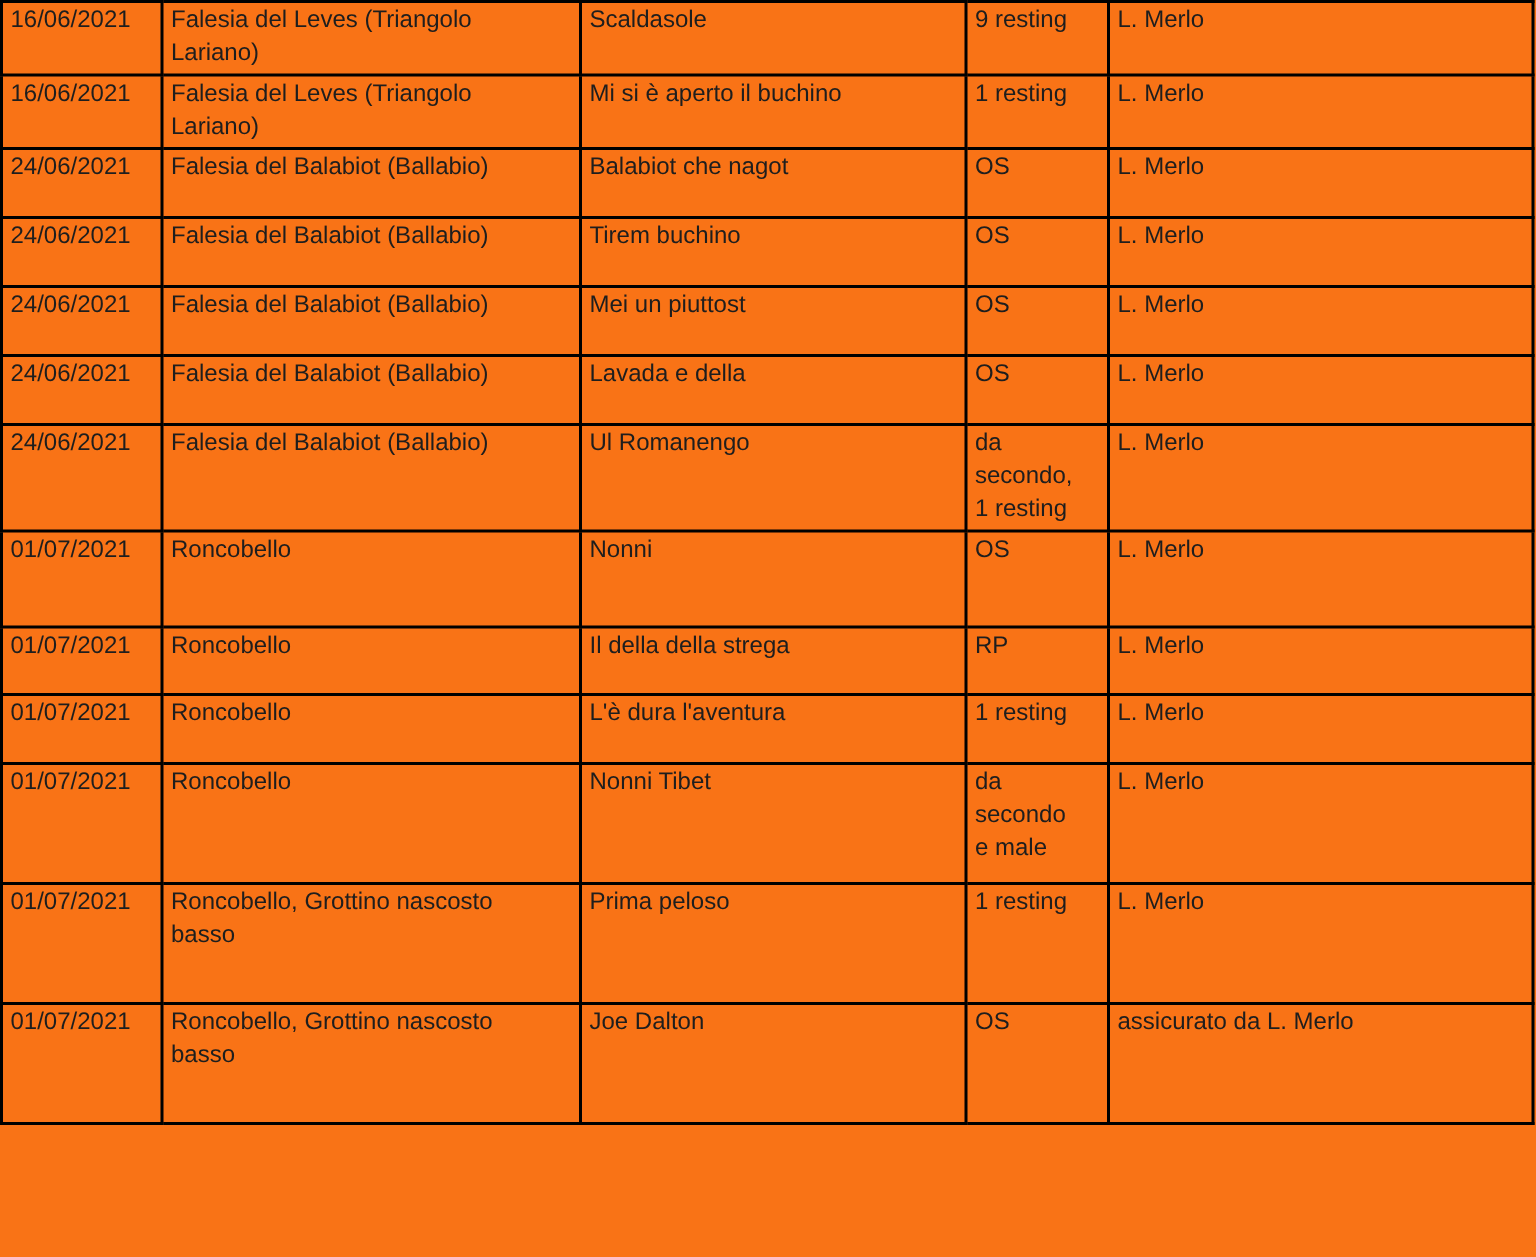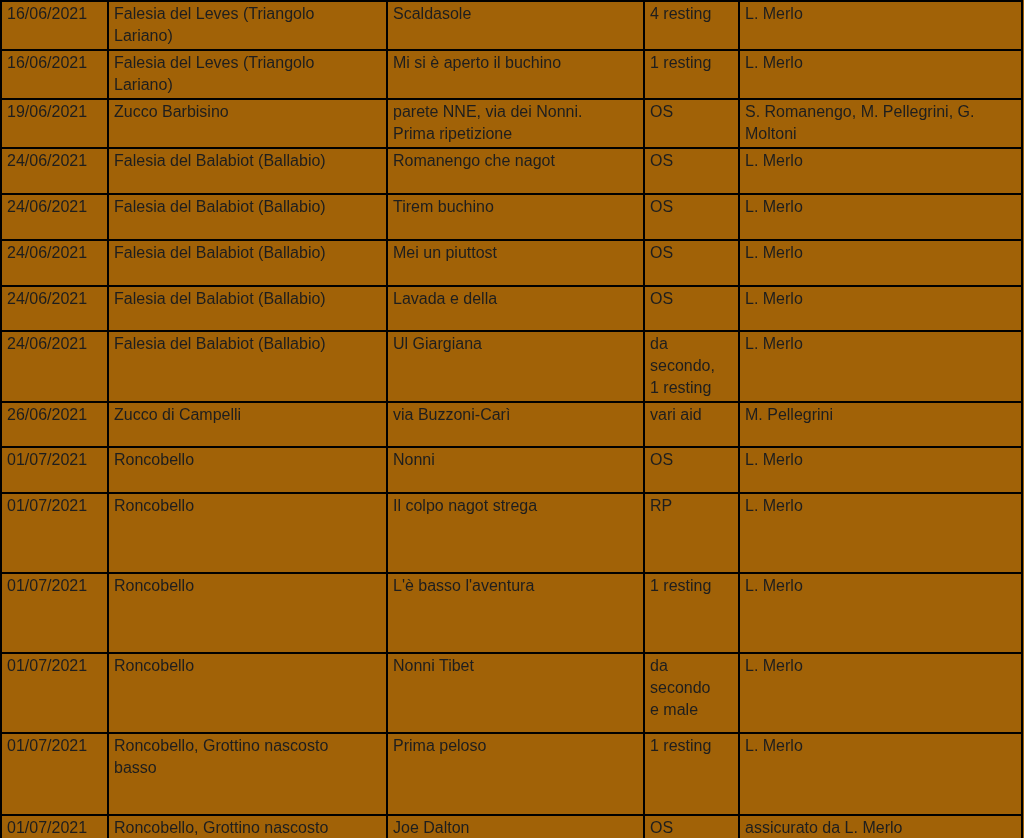--- a/index.html
+++ b/index.html
@@ -12,21 +12,21 @@
     height: 838px;
     overflow: hidden;
     background: #ffffff;
     font-family: "Liberation Sans", "DejaVu Sans", sans-serif;
   }
   .page {
     position: relative;
     width: 1024px;
     height: 838px;
     overflow: hidden;
-    background: #a16207;
+    background: #f97316;
   }
   table.log-table {
     border-collapse: collapse;
     table-layout: fixed;
     width: 1021px;
     margin: 0;
   }
   table.log-table td {
     border: 2px solid #000000;
     vertical-align: top;
@@ -71,44 +71,35 @@
       <col class="c-route">
       <col class="c-style">
       <col class="c-climbers">
     </colgroup>
     <tbody>
         <tr>
     <td>16/06/2021</td>
     <td>Falesia del Leves (Triangolo
 Lariano)</td>
     <td>Scaldasole</td>
-    <td>4 resting</td>
+    <td>9 resting</td>
     <td>L. Merlo</td>
   </tr>
         <tr>
     <td>16/06/2021</td>
     <td>Falesia del Leves (Triangolo
 Lariano)</td>
     <td>Mi si è aperto il buchino</td>
     <td>1 resting</td>
     <td>L. Merlo</td>
   </tr>
         <tr>
-    <td>19/06/2021</td>
-    <td>Zucco Barbisino</td>
-    <td>parete NNE, via dei Nonni.
-Prima ripetizione</td>
-    <td>OS</td>
-    <td>S. Romanengo, M. Pellegrini, G.
-Moltoni</td>
-  </tr>
-        <tr>
     <td>24/06/2021</td>
     <td>Falesia del Balabiot (Ballabio)</td>
-    <td>Romanengo che nagot</td>
+    <td>Balabiot che nagot</td>
     <td>OS</td>
     <td>L. Merlo</td>
   </tr>
         <tr>
     <td>24/06/2021</td>
     <td>Falesia del Balabiot (Ballabio)</td>
     <td>Tirem buchino</td>
     <td>OS</td>
     <td>L. Merlo</td>
   </tr>
@@ -122,51 +113,44 @@
         <tr>
     <td>24/06/2021</td>
     <td>Falesia del Balabiot (Ballabio)</td>
     <td>Lavada e della</td>
     <td>OS</td>
     <td>L. Merlo</td>
   </tr>
         <tr>
     <td>24/06/2021</td>
     <td>Falesia del Balabiot (Ballabio)</td>
-    <td>Ul Giargiana</td>
+    <td>Ul Romanengo</td>
     <td>da
 secondo,
 1 resting</td>
     <td>L. Merlo</td>
-  </tr>
-        <tr>
-    <td>26/06/2021</td>
-    <td>Zucco di Campelli</td>
-    <td>via Buzzoni-Carì</td>
-    <td>vari aid</td>
-    <td>M. Pellegrini</td>
   </tr>
         <tr>
     <td>01/07/2021</td>
     <td>Roncobello</td>
     <td>Nonni</td>
     <td>OS</td>
     <td>L. Merlo</td>
   </tr>
         <tr>
     <td>01/07/2021</td>
     <td>Roncobello</td>
-    <td>Il colpo nagot strega</td>
+    <td>Il della della strega</td>
     <td>RP</td>
     <td>L. Merlo</td>
   </tr>
         <tr>
     <td>01/07/2021</td>
     <td>Roncobello</td>
-    <td>L'è basso l'aventura</td>
+    <td>L'è dura l'aventura</td>
     <td>1 resting</td>
     <td>L. Merlo</td>
   </tr>
         <tr>
     <td>01/07/2021</td>
     <td>Roncobello</td>
     <td>Nonni Tibet</td>
     <td>da
 secondo
 e male</td>

